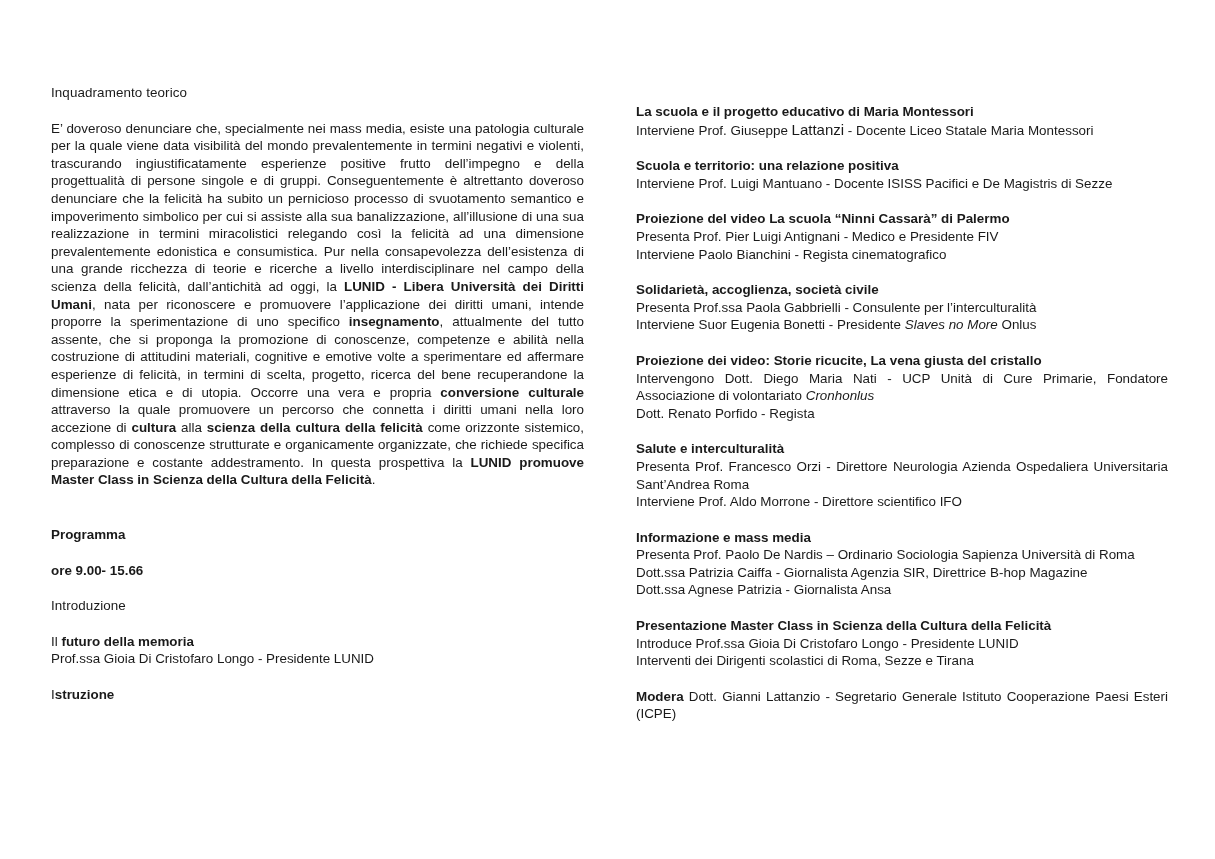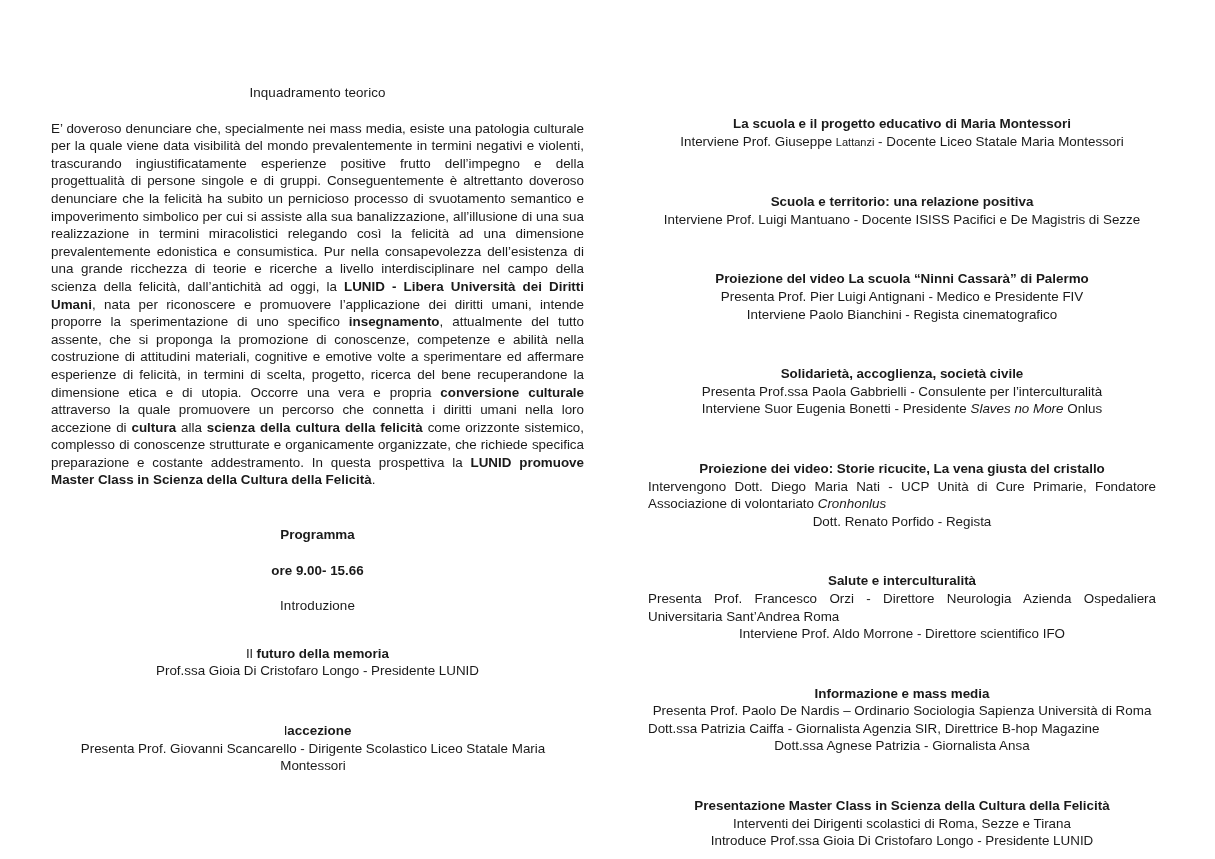--- a/index.html
+++ b/index.html
@@ -37,30 +37,30 @@
       width: 532px;
     }
     .heading {
       font-weight: bold;
       margin: 0;
     }
     .heading.semi {
       font-weight: normal;
       letter-spacing: 0.1px;
     }
-    p { margin: 0; text-align: center; }
+    p { margin: 0; }
     .justify {
       text-align: justify;
       text-align-last: left;
     }
     .gap-2 { height: 18px; }
     .gap-big { height: 37px; }
     b { font-weight: bold; }
     i { }
-    .block { margin: 12px; }
+    .block { margin: 0; }
   </style>
 </head>
 <body>
 
 <div class="page">
 
   <div class="col-left">
     <p class="heading semi">Inquadramento teorico</p>
     <div class="gap-2"></div>
     <p class="justify"><span>E’ doveroso denunciare che, specialmente nei mass media, esiste una patologia culturale per la quale viene data visibilità del mondo prevalentemente in termini negativi e violenti, trascurando ingiustificatamente esperienze positive frutto dell’impegno e della progettualità di persone singole e di gruppi. Conseguentemente è altrettanto doveroso denunciare che la felicità ha subito un pernicioso processo di svuotamento semantico e impoverimento simbolico per cui si assiste alla sua banalizzazione, all’illusione di una sua realizzazione in termini miracolistici relegando così la felicità ad una dimensione prevalentemente edonistica e consumistica. Pur nella consapevolezza dell’esistenza di una grande ricchezza di teorie e ricerche a livello interdisciplinare nel campo della scienza della felicità, dall’antichità ad oggi, la </span><b>LUNID - Libera Università dei Diritti Umani</b><span>, nata per riconoscere e promuovere l’applicazione dei diritti umani, intende proporre la sperimentazione di uno specifico </span><b>insegnamento</b><span>, attualmente del tutto assente, che si proponga la promozione di conoscenze, competenze e abilità nella costruzione di attitudini materiali, cognitive e emotive volte a sperimentare ed affermare esperienze di felicità, in termini di scelta, progetto, ricerca del bene recuperandone la dimensione etica e di utopia. Occorre una vera e propria </span><b>conversione culturale</b><span> attraverso la quale promuovere un percorso che connetta i diritti umani nella loro accezione di </span><b>cultura</b><span> alla </span><b>scienza della cultura della felicità</b><span> come orizzonte sistemico, complesso di conoscenze strutturate e organicamente organizzate, che richiede specifica preparazione e costante addestramento. In questa prospettiva la </span><b>LUNID promuove Master Class in Scienza della Cultura della Felicità</b><span>.</span></p>
@@ -72,30 +72,29 @@
     <div class="gap-2"></div>
     <p class="heading semi">Introduzione</p>
     <div class="gap-2"></div>
 
     <div class="block">
       <p class="heading"><span style="font-weight:normal">Il </span><span>futuro della memoria</span></p>
       <p>Prof.ssa Gioia Di Cristofaro Longo - Presidente LUNID</p>
     </div>
     <div class="gap-2"></div>
     <div class="block">
-      <p class="heading"><span style="font-weight:normal">I</span><span>accezione</span></p>
-      <p style="width:500px">Presenta Prof. Giovanni Scancarello - Dirigente Scolastico Liceo Statale Maria Montessori</p>
+      <p class="heading"><span style="font-weight:normal">I</span><span>struzione</span></p>
     </div>
   </div>
 
   <div class="col-right">
 
     <div class="block">
       <p class="heading">La scuola e il progetto educativo di Maria Montessori</p>
-      <p><span>Interviene Prof. Giuseppe </span><span style="font-size:11px">Lattanzi</span><span> - Docente Liceo Statale Maria Montessori</span></p>
+      <p><span>Interviene Prof. Giuseppe </span><span style="font-size:15px">Lattanzi</span><span> - Docente Liceo Statale Maria Montessori</span></p>
     </div>
     <div class="gap-2"></div>
 
     <div class="block">
       <p class="heading">Scuola e territorio: una relazione positiva</p>
       <p>Interviene Prof. Luigi Mantuano - Docente ISISS Pacifici e De Magistris di Sezze</p>
     </div>
     <div class="gap-2"></div>
 
     <div class="block">
@@ -129,21 +128,21 @@
     <div class="block">
       <p class="heading">Informazione e mass media</p>
       <p>Presenta Prof. Paolo De Nardis – Ordinario Sociologia Sapienza Università di Roma</p>
       <p class="justify">Dott.ssa Patrizia Caiffa - Giornalista Agenzia SIR, Direttrice B-hop Magazine</p>
       <p>Dott.ssa Agnese Patrizia - Giornalista Ansa</p>
     </div>
     <div class="gap-2"></div>
 
     <div class="block">
       <p class="heading">Presentazione Master Class in Scienza della Cultura della Felicità</p>
+      <p>Introduce Prof.ssa Gioia Di Cristofaro Longo - Presidente LUNID</p>
       <p>Interventi dei Dirigenti scolastici di Roma, Sezze e Tirana</p>
-      <p>Introduce Prof.ssa Gioia Di Cristofaro Longo - Presidente LUNID</p>
     </div>
     <div class="gap-2"></div>
 
     <p class="justify"><b>Modera</b><span> Dott. Gianni Lattanzio - Segretario Generale Istituto Cooperazione Paesi Esteri (ICPE)</span></p>
   </div>
 
 </div>
 
 </body></html>

